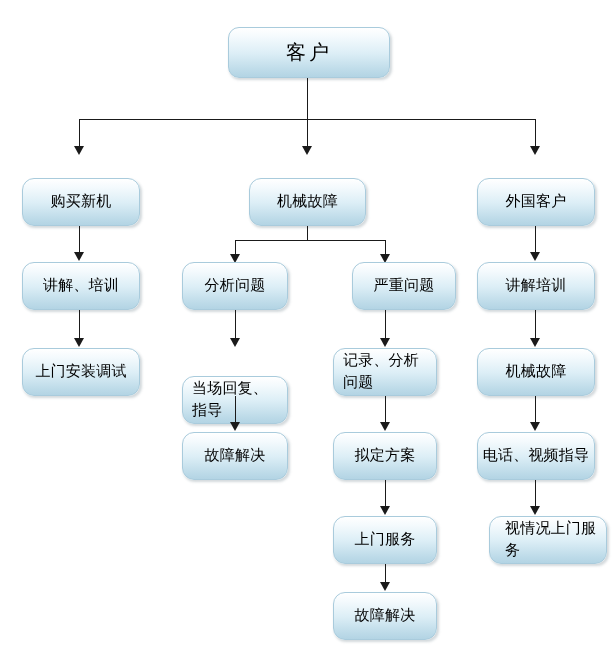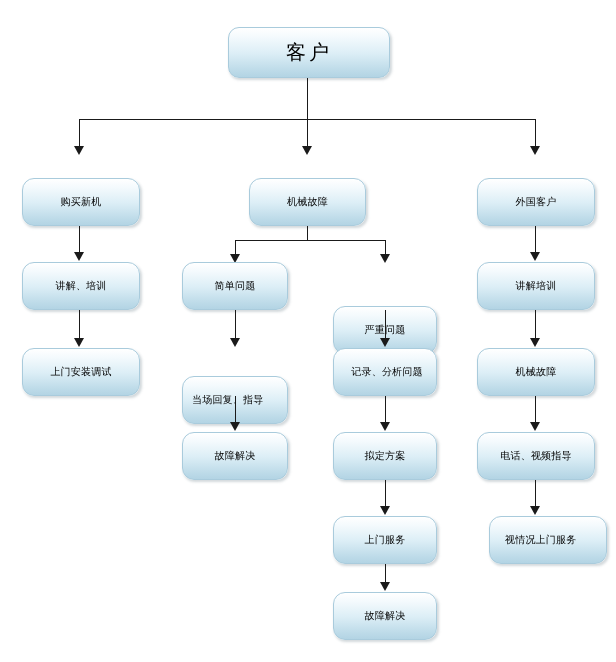--- a/index.html
+++ b/index.html
@@ -20,21 +20,21 @@
   .node {
     position: absolute;
     box-sizing: border-box;
     border: 1px solid #a9cbdc;
     border-radius: 12px;
     background: linear-gradient(to bottom, #ffffff 0%, #f4fafd 18%, #dceef6 52%, #bcdae8 88%, #b3d4e4 100%);
     box-shadow: 1.5px 2px 2.5px rgba(120,140,150,0.33);
     display: flex;
     align-items: center;
     color: #000000;
-    font-size: 10px;
+    font-size: 15px;
     line-height: 1.45;
     letter-spacing: 0.2px;
     white-space: pre-line;
   }
   .node.center {
     justify-content: center;
     text-align: center;
   }
   .node.lead {
     justify-content: flex-start;
@@ -112,38 +112,38 @@
   <div class="vline" style="left:307px; top:226px; height:15px;"></div>
   <div class="hline" style="left:235px; top:240px; width:150px;"></div>
 
   <div class="vline" style="left:235px; top:240px; height:15px;"></div>
   <div class="arrowhead" style="left:230px; top:254px;"></div>
 
   <div class="vline" style="left:385px; top:240px; height:15px;"></div>
   <div class="arrowhead" style="left:380px; top:254px;"></div>
 
   <div class="node center" style="left:182px; top:262px; width:106px; height:48px;">
-    <span>简单问题</span>
+    <span>分析问题</span>
   </div>
 
   <div class="vline" style="left:235px; top:310px; height:29px;"></div>
   <div class="arrowhead" style="left:230px; top:338px;"></div>
 
   <div class="node lead" style="left:182px; top:348px; width:106px; height:48px;margin-top:28px;">
     <span>当场回复、指导</span>
   </div>
 
   <div class="vline" style="left:235px; top:396px; height:27px;"></div>
   <div class="arrowhead" style="left:230px; top:422px;"></div>
 
   <div class="node center" style="left:182px; top:432px; width:106px; height:48px;">
     <span>故障解决</span>
   </div>
 
-  <div class="node center" style="left:333px; top:262px; width:104px; height:48px;margin-top:44px;">
+  <div class="node center" style="left:352px; top:262px; width:104px; height:48px;">
     <span>严重问题</span>
   </div>
 
   <div class="vline" style="left:385px; top:310px; height:29px;"></div>
   <div class="arrowhead" style="left:380px; top:338px;"></div>
 
   <div class="node lead" style="left:333px; top:348px; width:104px; height:48px;justify-content:center;">
     <span>记录、分析问题</span>
   </div>
 

